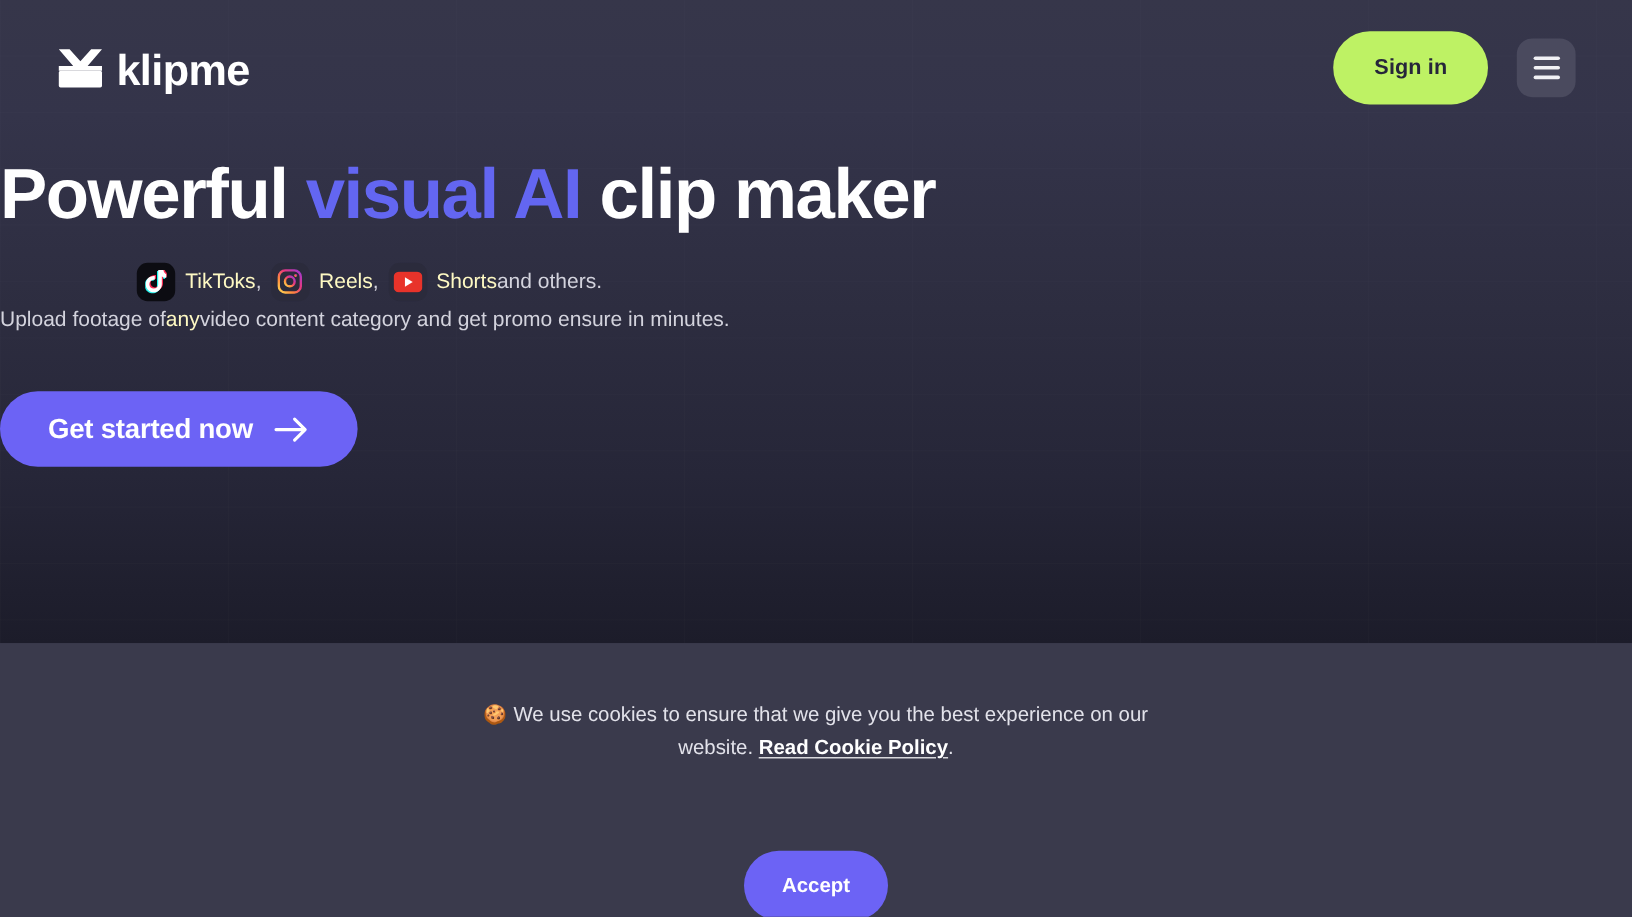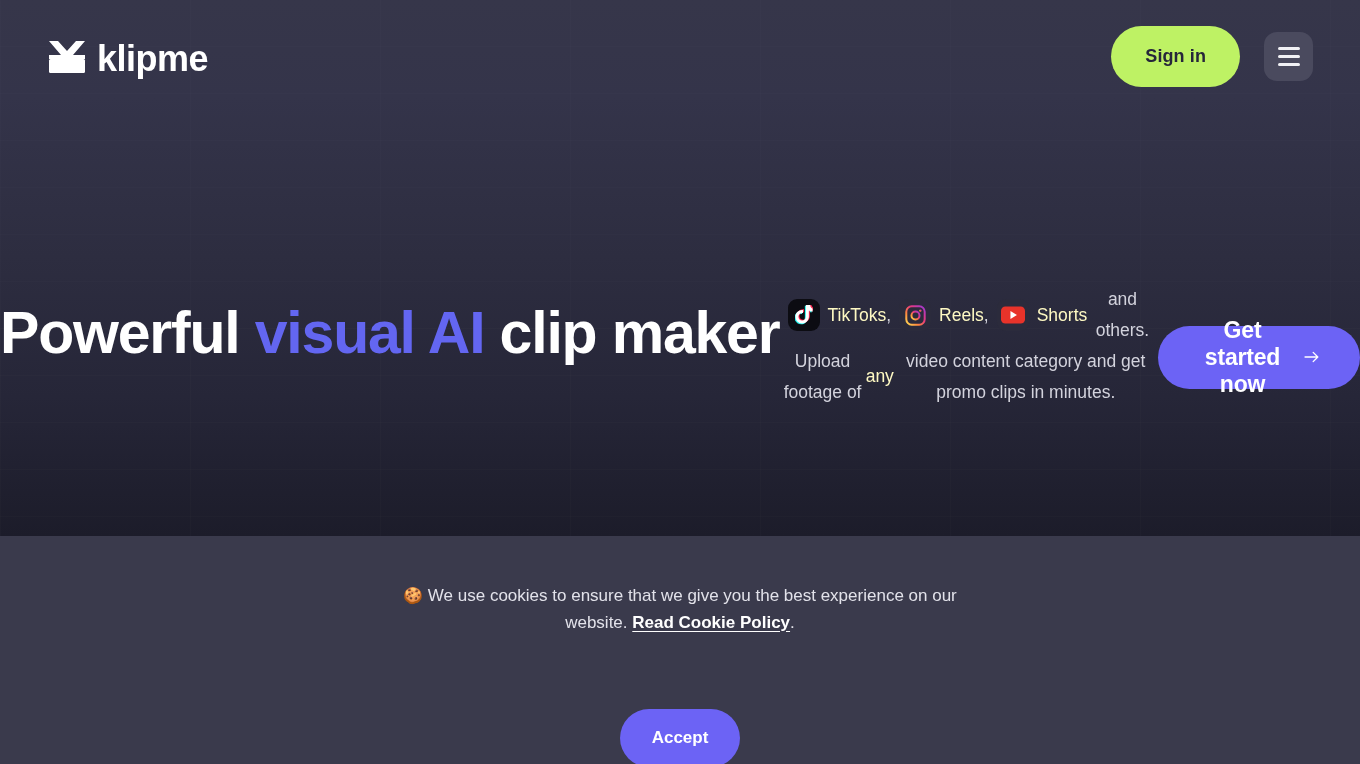--- a/index.html
+++ b/index.html
@@ -54,21 +54,21 @@
     width:49px; height:49px; border-radius:13px;
     background:#4a4a5e; border:none; cursor:pointer;
     display:flex; flex-direction:column; align-items:center; justify-content:center; gap:5px;
     padding:0;
   }
   .menu-btn span { display:block; width:22px; height:3px; border-radius:2px; background:#f1f1f5; }
 
   
   .hero-content {
     position:absolute; left:0; top:0; width:1360px; height:536px;
-    display:flex; flex-direction:row; align-items:center;
+    display:flex; flex-direction:column; align-items:flex-start;
     padding-top:131px; z-index:4;
   }
   h1.headline {
     font-size:59px; font-weight:700; letter-spacing:-1.2px;
     line-height:1.06; color:#ffffff; text-align:center; white-space:nowrap;
   }
   h1.headline .accent { color:#6366f1; }
 
   .sub {
     margin-top:25px;
@@ -198,21 +198,21 @@
             <path d="M11 5.4 L18.6 10 L11 14.6 Z" fill="#ffffff"></path>
           </svg>
         </span>
         <b>Shorts</b>
           <span class="plain"> and others.</span>
       </div>
 
       <div class="sub-line">
         <span class="plain">Upload footage of </span>
           <b>any</b>
-          <span class="plain"> video content category and get promo clips in minutes.</span>
+          <span class="plain"> video content category and get promo ensure in minutes.</span>
       </div>
 
     </div>
 
     <div class="cta-wrap">
       <button class="cta-btn">
         <span>Get started now</span>
         <svg class="arrow" width="30" height="24" viewBox="0 0 30 24" aria-hidden="true">
           <path d="M2 12 H26 M17.5 3.2 L26.3 12 L17.5 20.8" fill="none" stroke="#ffffff" stroke-width="2.6" stroke-linecap="round" stroke-linejoin="round"></path>
         </svg>

